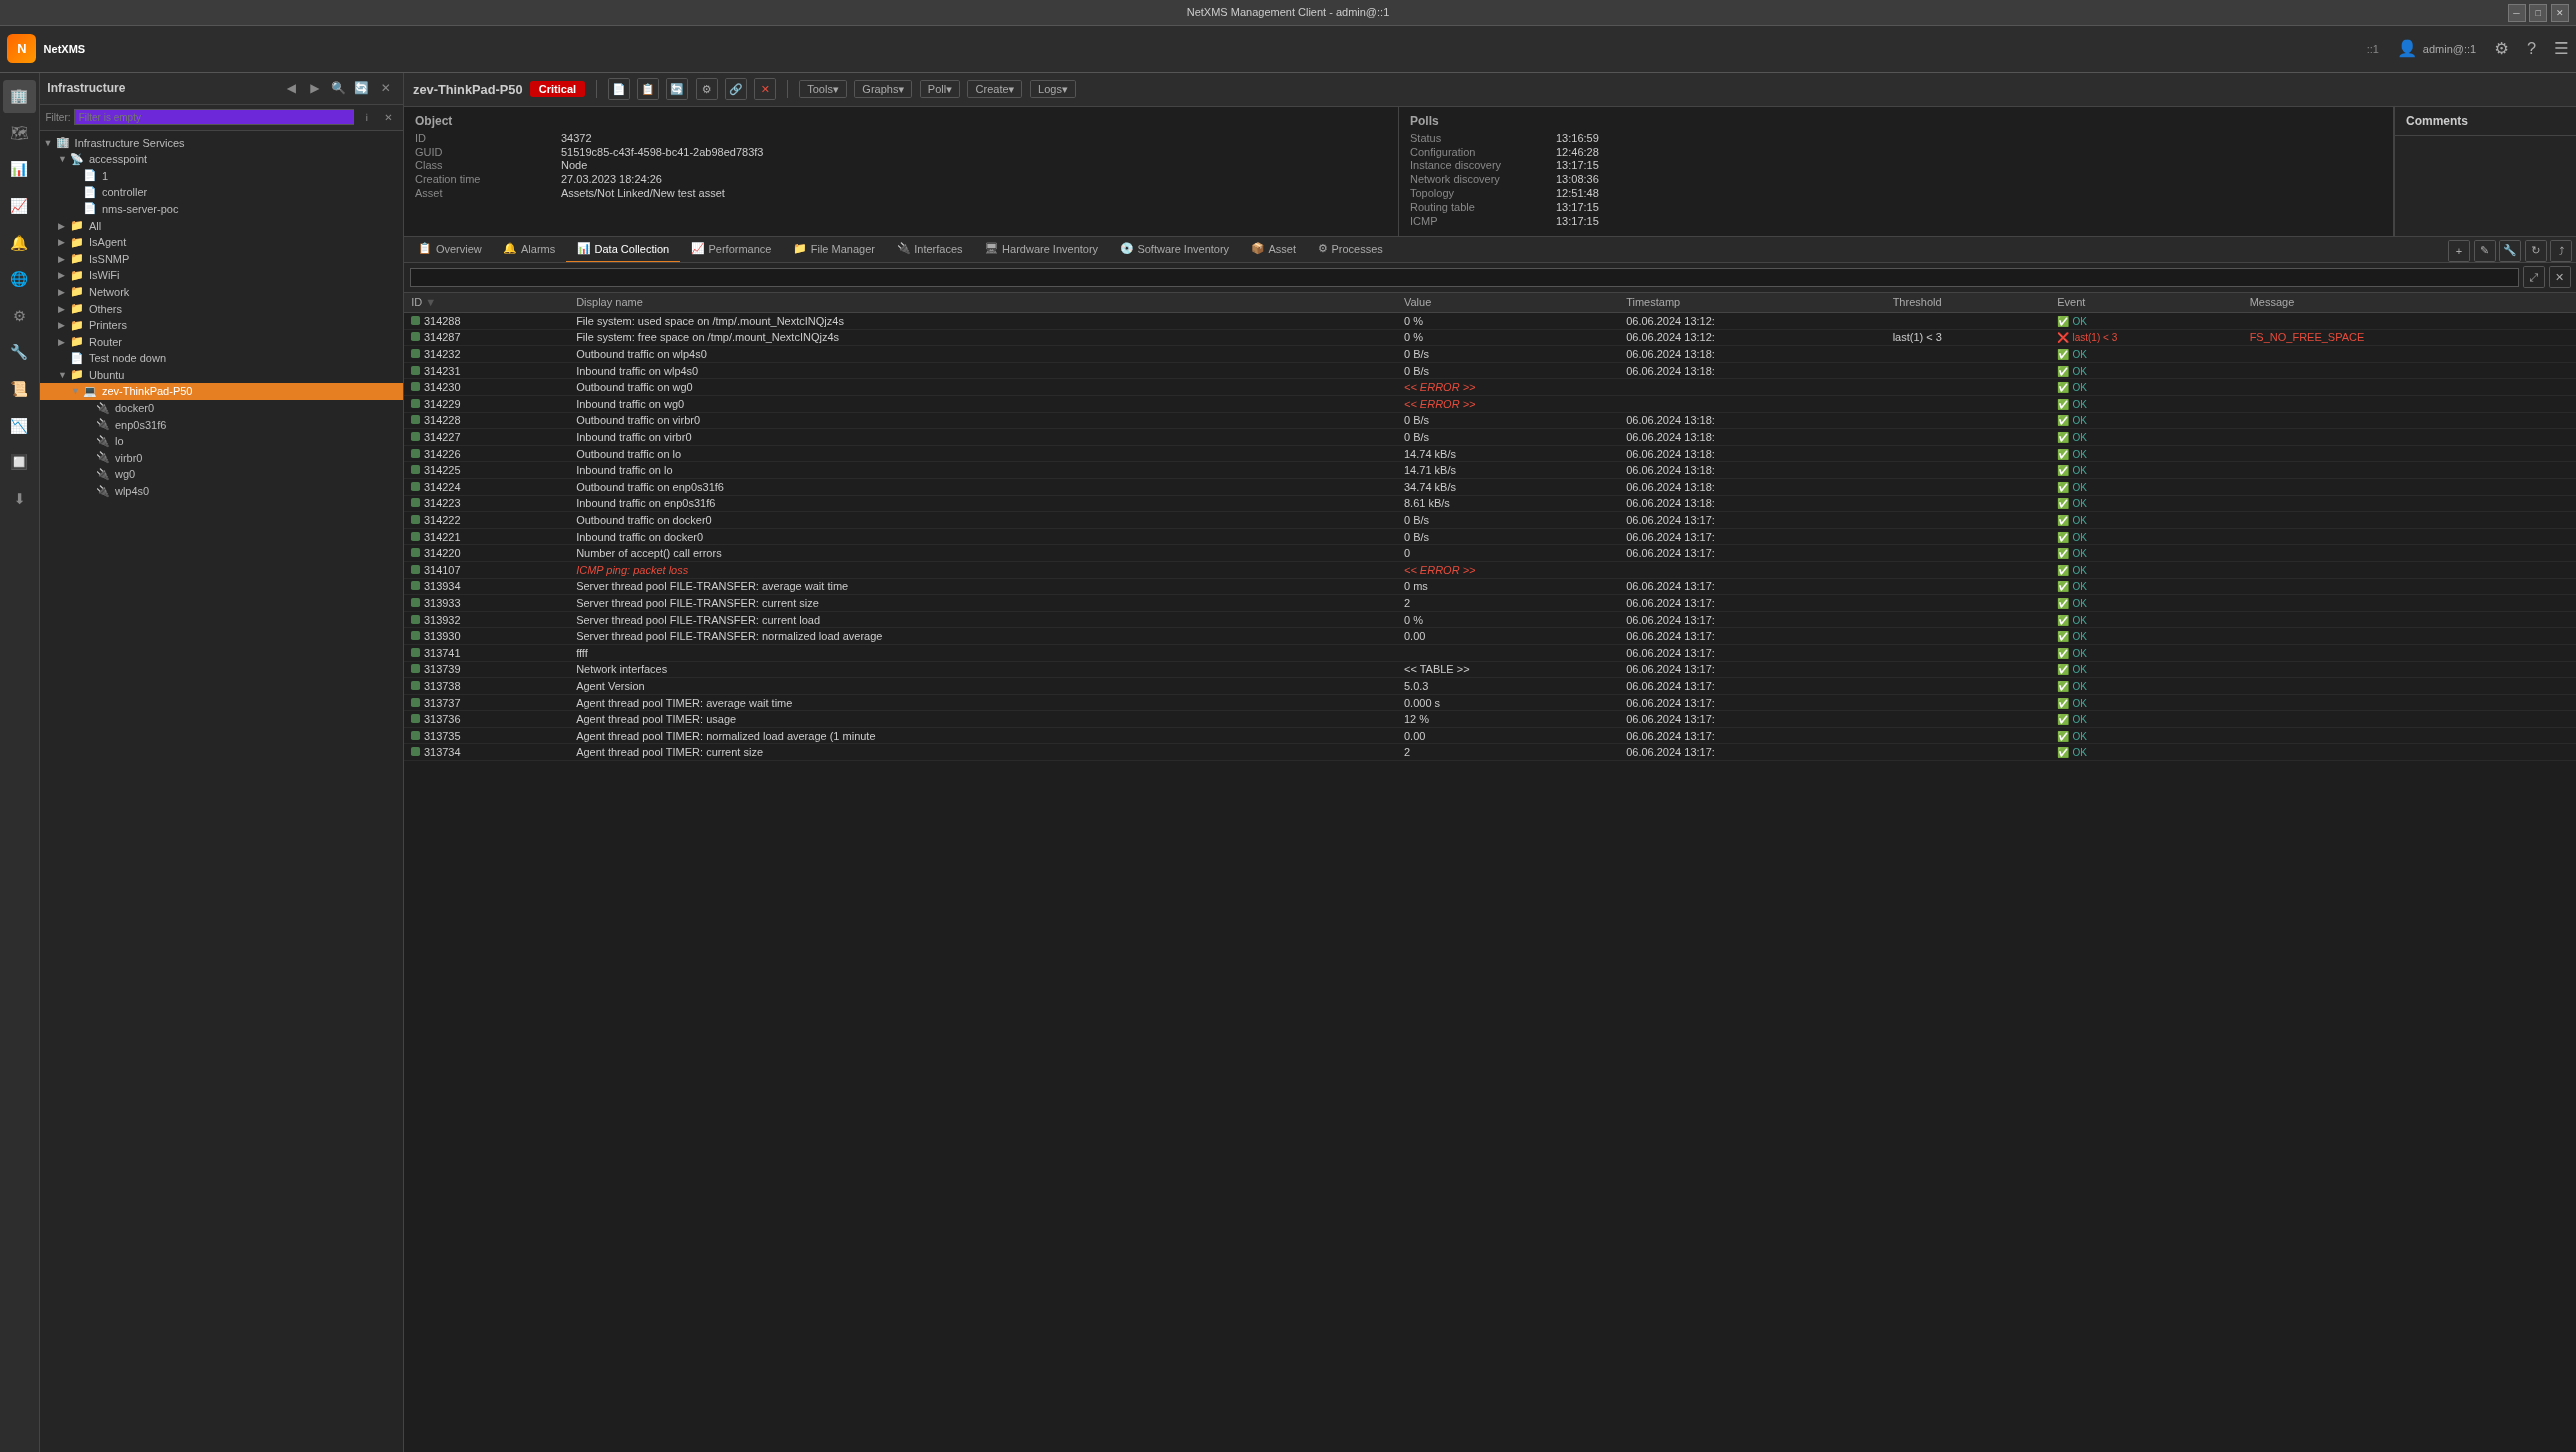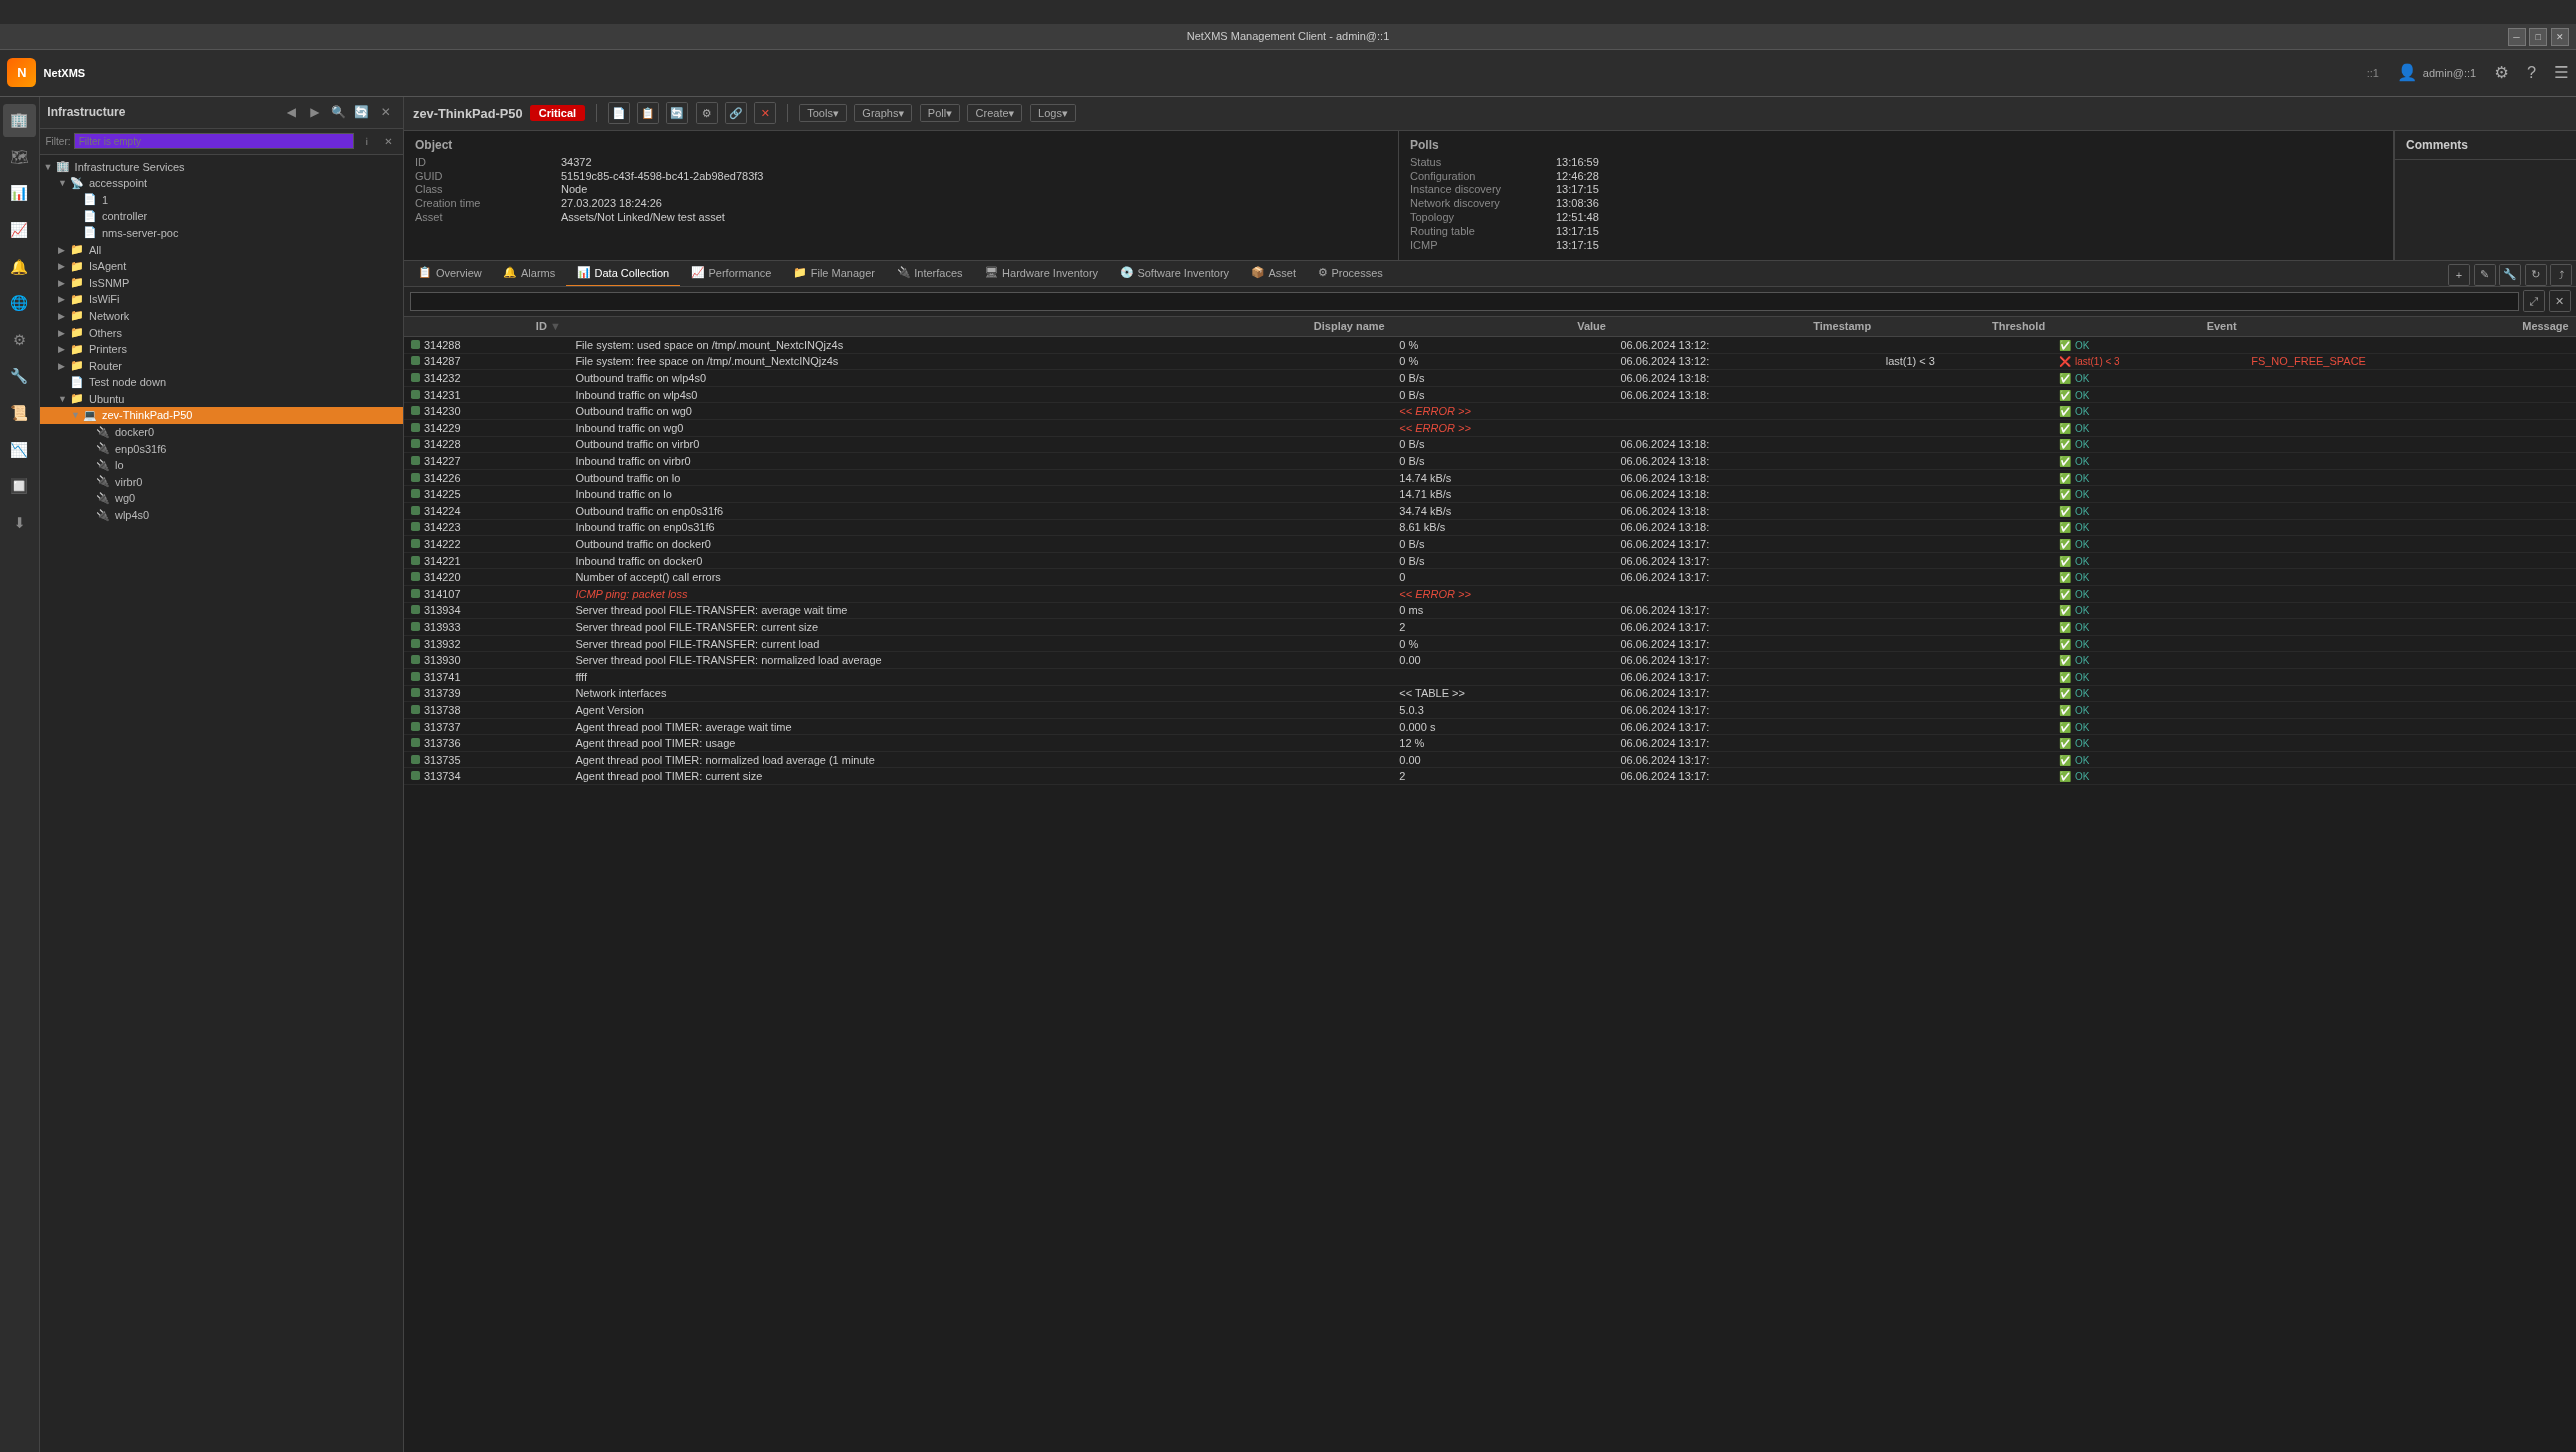--- a/index.html
+++ b/index.html
@@ -313,24 +313,24 @@
       border-collapse: collapse;
     }
     thead {
       background: #2d2d2d;
       position: sticky;
       top: 0;
       z-index: 10;
     }
     th {
       padding: 3.6px 7.3px;
-      text-align: right;
+      text-align: left;
       color: #aaa;
       border-bottom: 0.9px solid #444;
-      font-weight: bold;
+      font-weight: normal;
       font-size: 11px;
       white-space: nowrap;
     }
     td {
       padding: 1.8px 7.3px;
       color: #ccc;
       border-bottom: 0.9px solid #2a2a2a;
       font-size: 11px;
       white-space: nowrap;
     }
@@ -358,21 +358,21 @@
     }
 
     
     ::-webkit-scrollbar { width: 7.3px; height: 7.3px; }
     ::-webkit-scrollbar-track { background: #1e1e1e; }
     ::-webkit-scrollbar-thumb { background: #444; border-radius: 3.6px; }
   </style>
 </head>
 <body>
 
-<div class="title-bar" style="position:relative;margin-top:24px;">
+<div class="title-bar" style="position:relative;">
   <span>NetXMS Management Client - admin@::1</span>
   <div class="title-bar-controls">
     <div class="title-btn">─</div>
     <div class="title-btn">□</div>
     <div class="title-btn">✕</div>
   </div>
 </div>
 
 <div class="menu-bar">
   <div class="logo-area">

